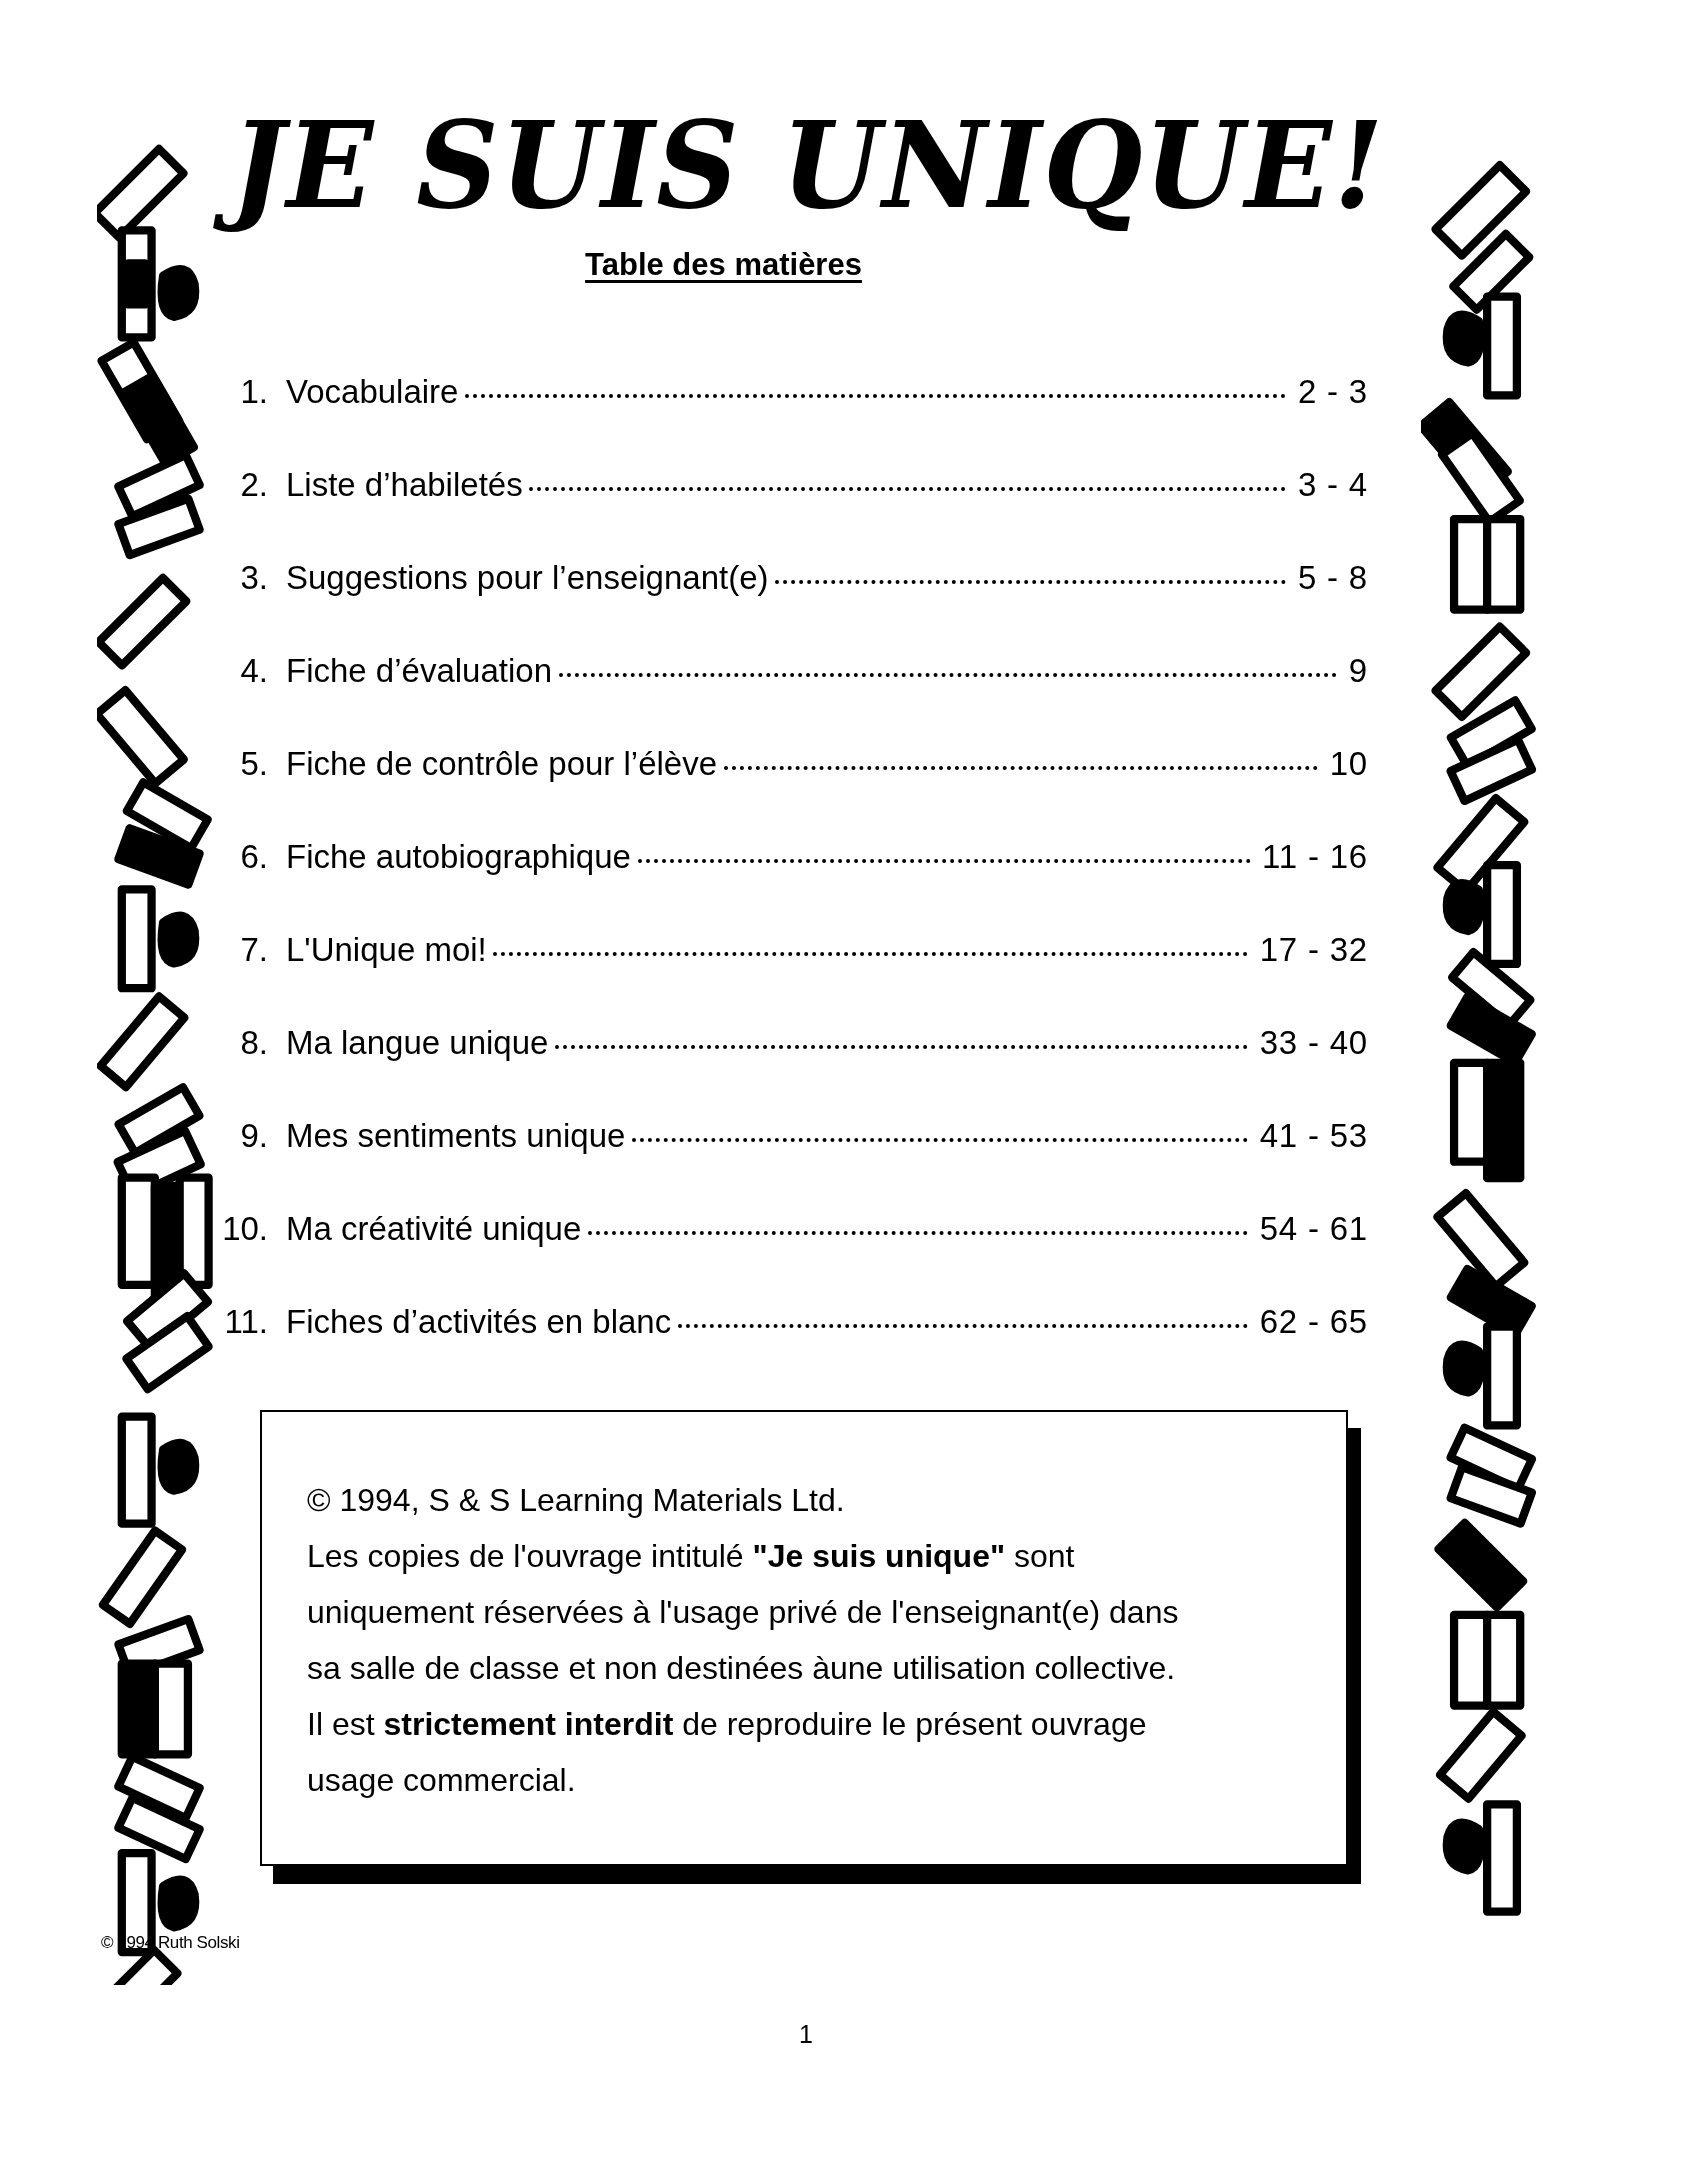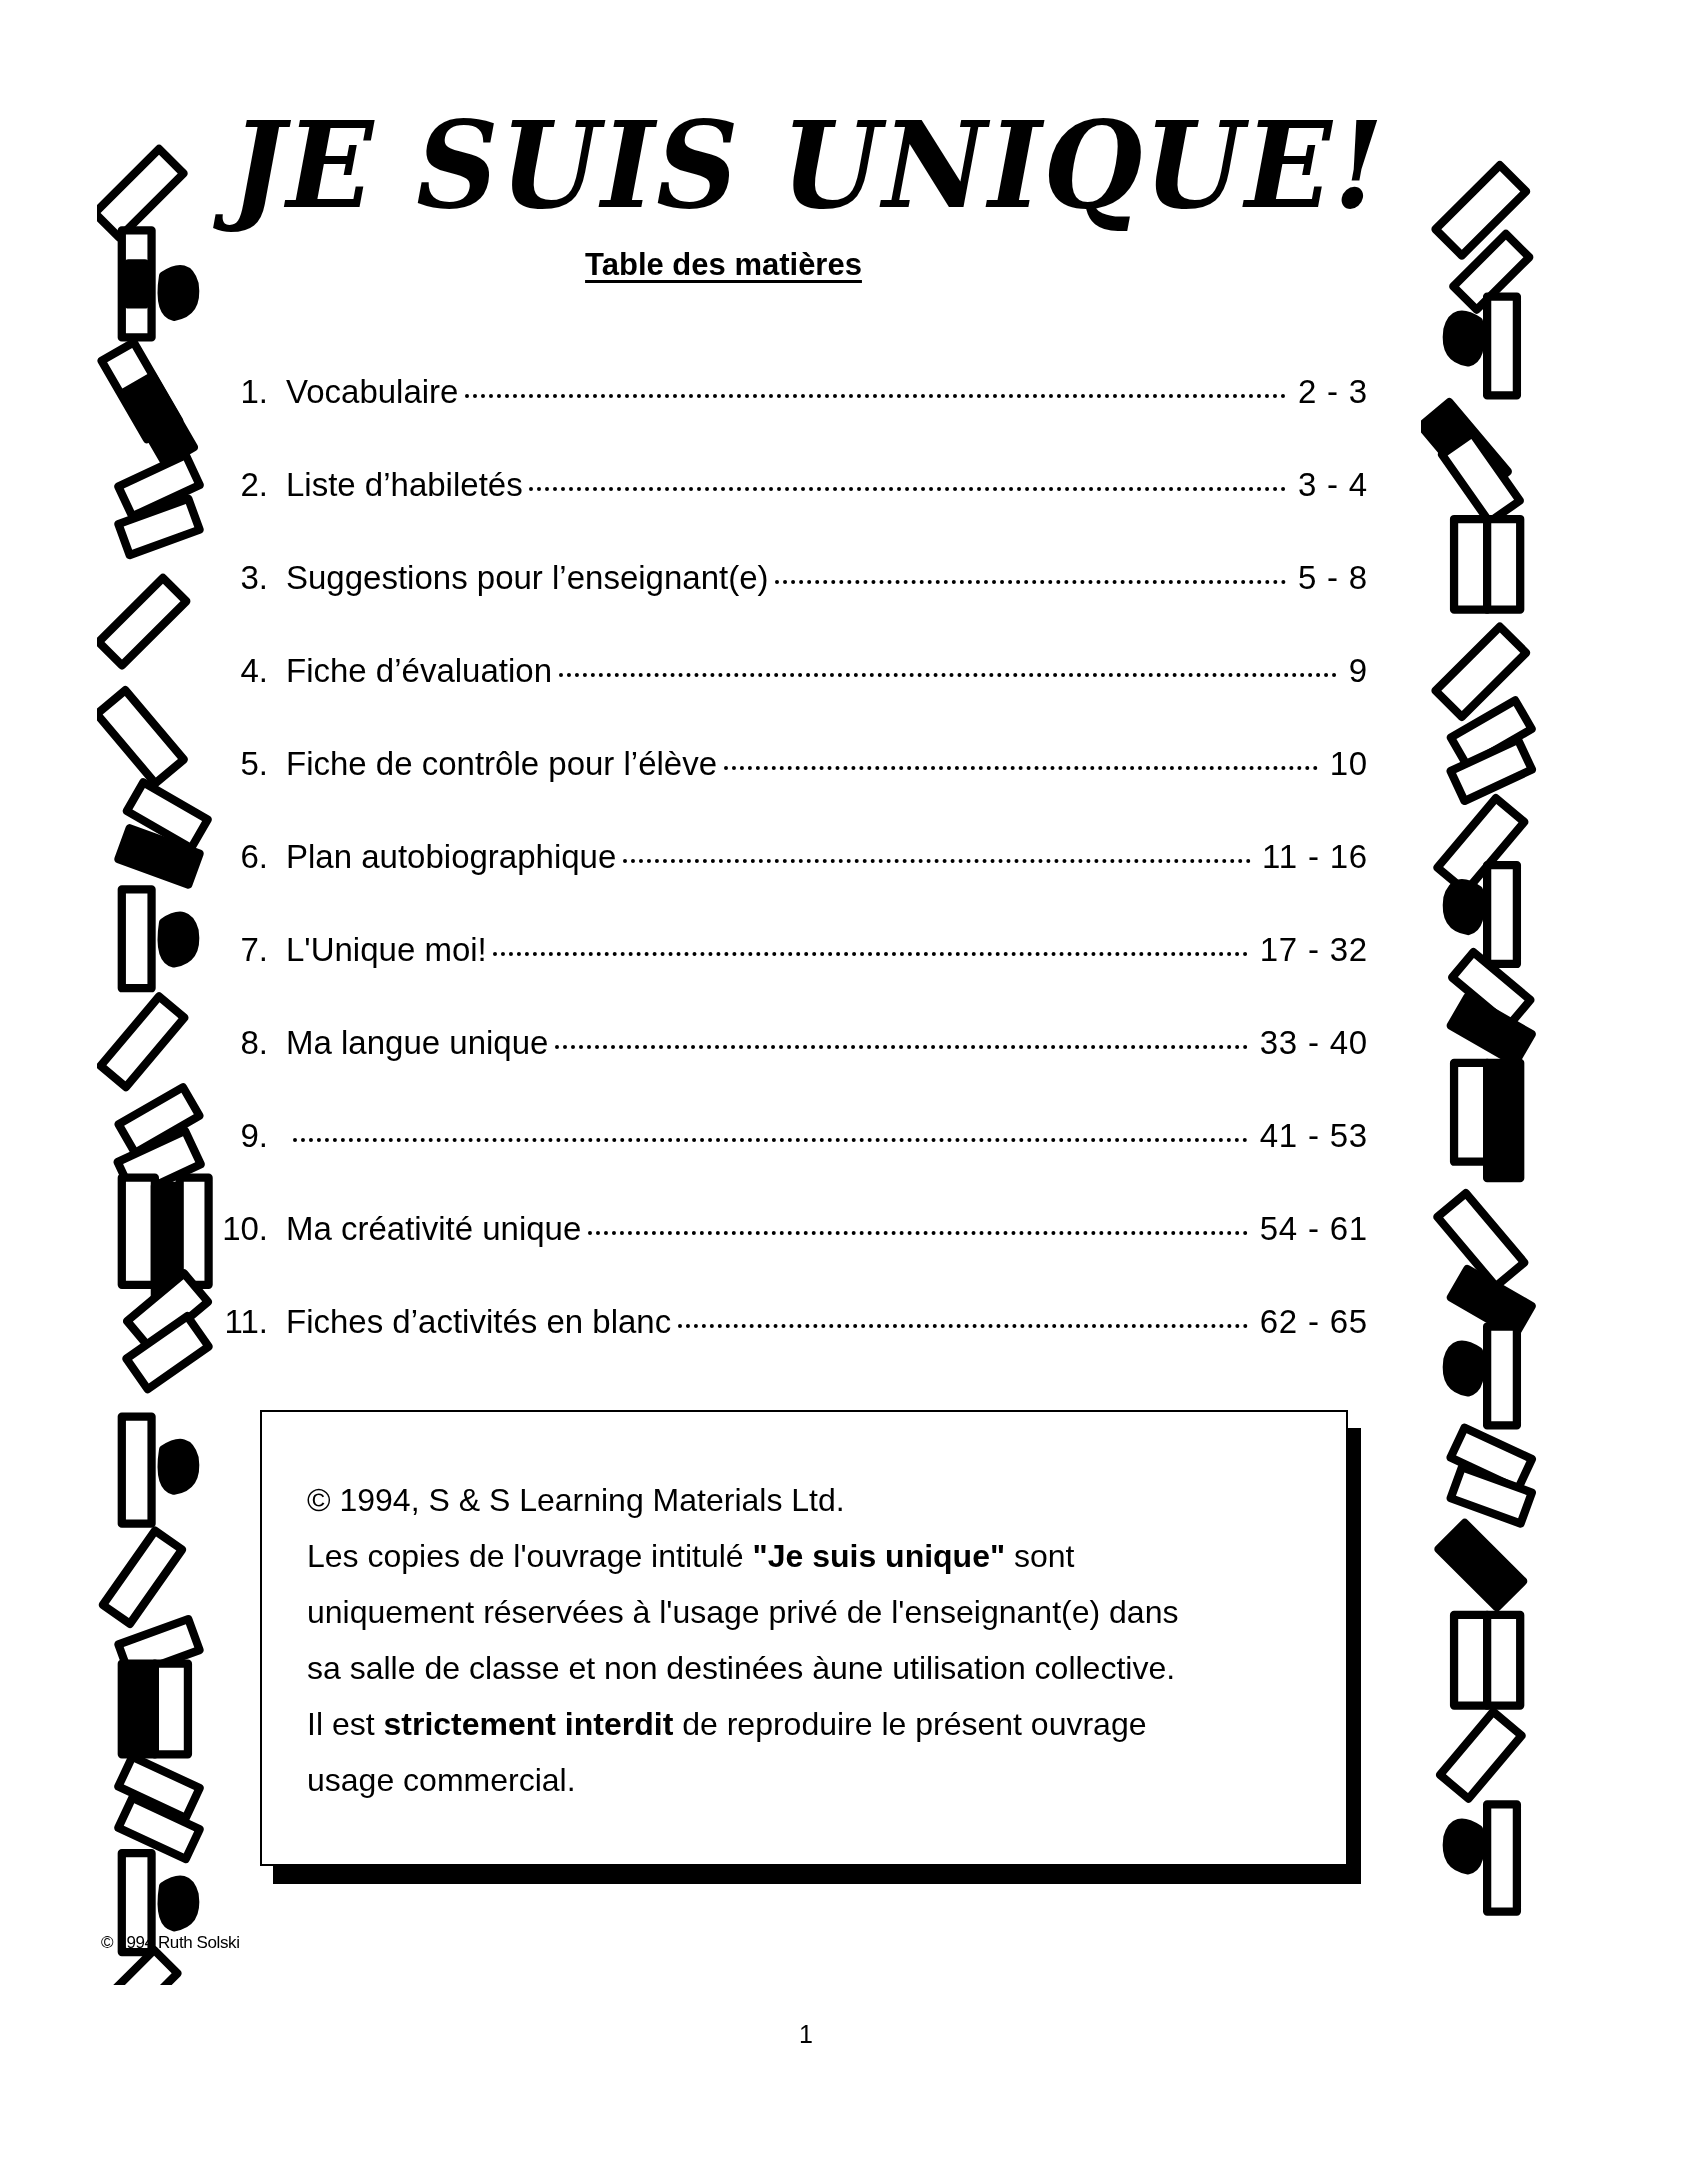--- a/index.html
+++ b/index.html
@@ -159,38 +159,39 @@
       <span class="toc-pages">9</span>
     </div>
     <div class="toc-row">
       <span class="toc-num">5.</span>
       <span class="toc-label">Fiche de contrôle pour l’élève</span>
       <span class="toc-leader"></span>
       <span class="toc-pages">10</span>
     </div>
     <div class="toc-row">
       <span class="toc-num">6.</span>
-      <span class="toc-label">Plan autobiographique</span>
+      <span class="toc-label">Fiche autobiographique</span>
       <span class="toc-leader"></span>
       <span class="toc-pages">11 - 16</span>
     </div>
     <div class="toc-row">
       <span class="toc-num">7.</span>
       <span class="toc-label">L'Unique moi!</span>
       <span class="toc-leader"></span>
       <span class="toc-pages">17 - 32</span>
     </div>
     <div class="toc-row">
       <span class="toc-num">8.</span>
       <span class="toc-label">Ma langue unique</span>
       <span class="toc-leader"></span>
       <span class="toc-pages">33 - 40</span>
     </div>
     <div class="toc-row">
       <span class="toc-num">9.</span>
+      <span class="toc-label">Mes sentiments unique</span>
       <span class="toc-leader"></span>
       <span class="toc-pages">41 - 53</span>
     </div>
     <div class="toc-row">
       <span class="toc-num">10.</span>
       <span class="toc-label">Ma créativité unique</span>
       <span class="toc-leader"></span>
       <span class="toc-pages">54 - 61</span>
     </div>
     <div class="toc-row">

